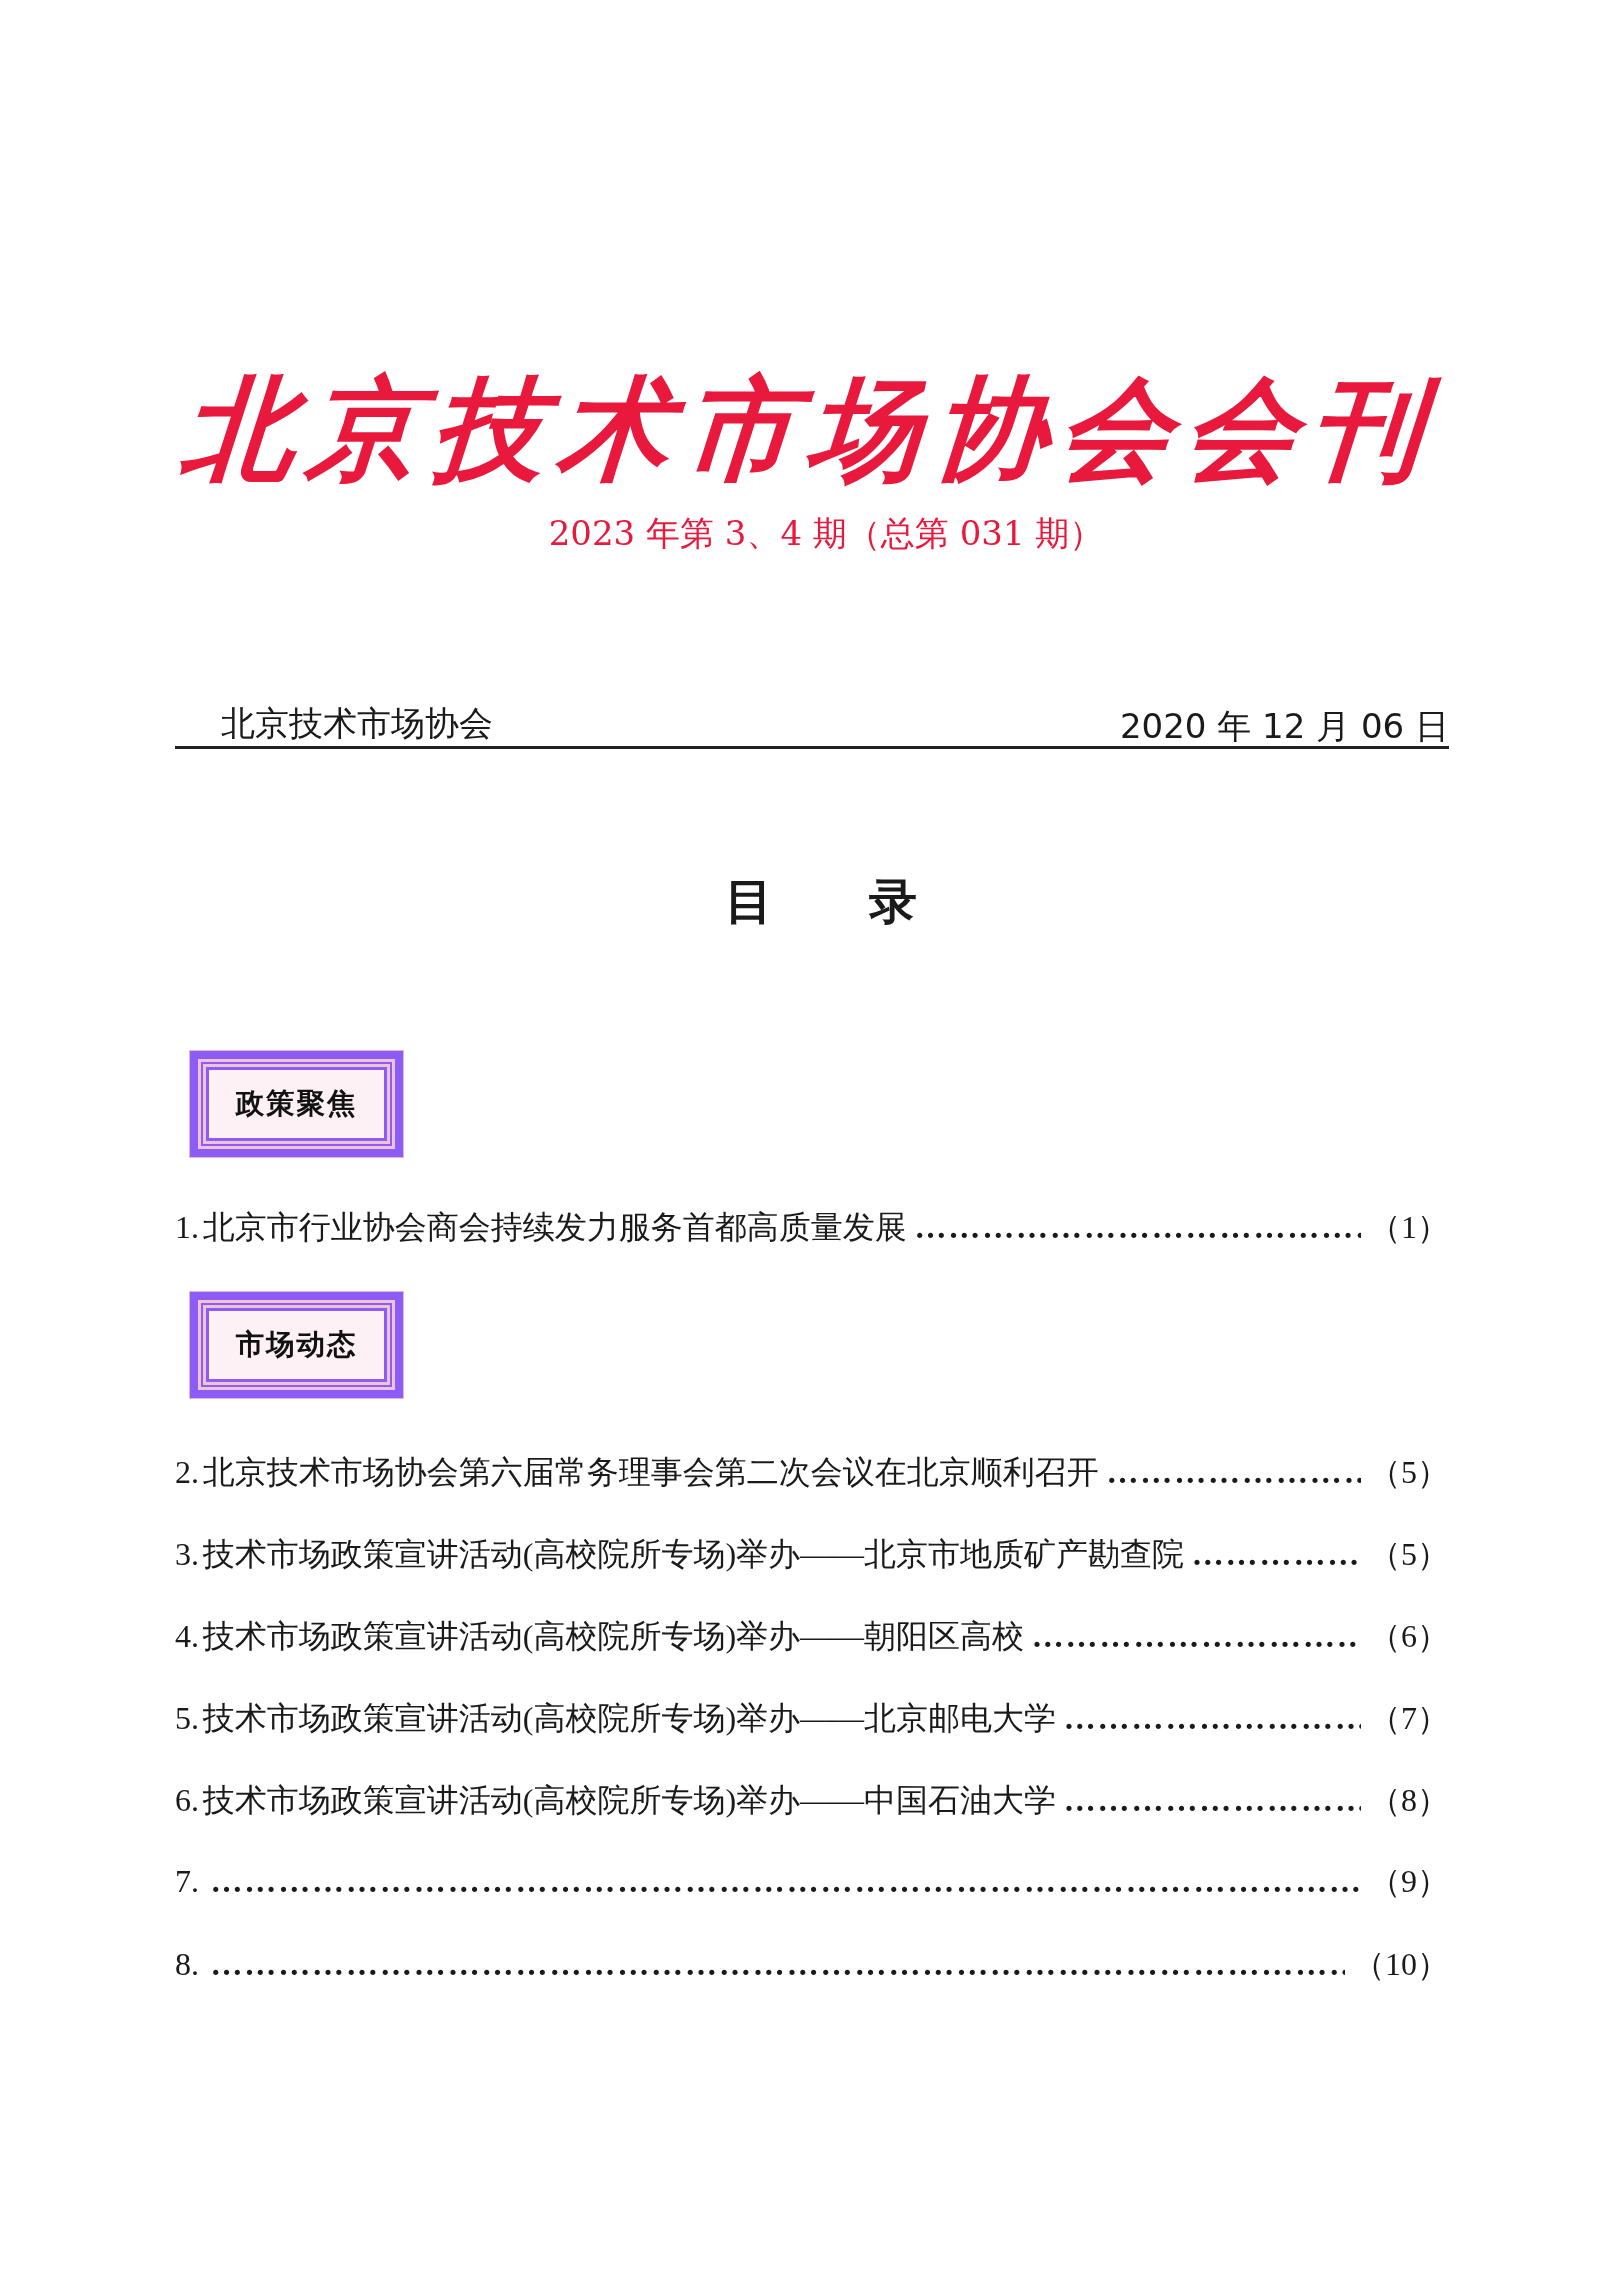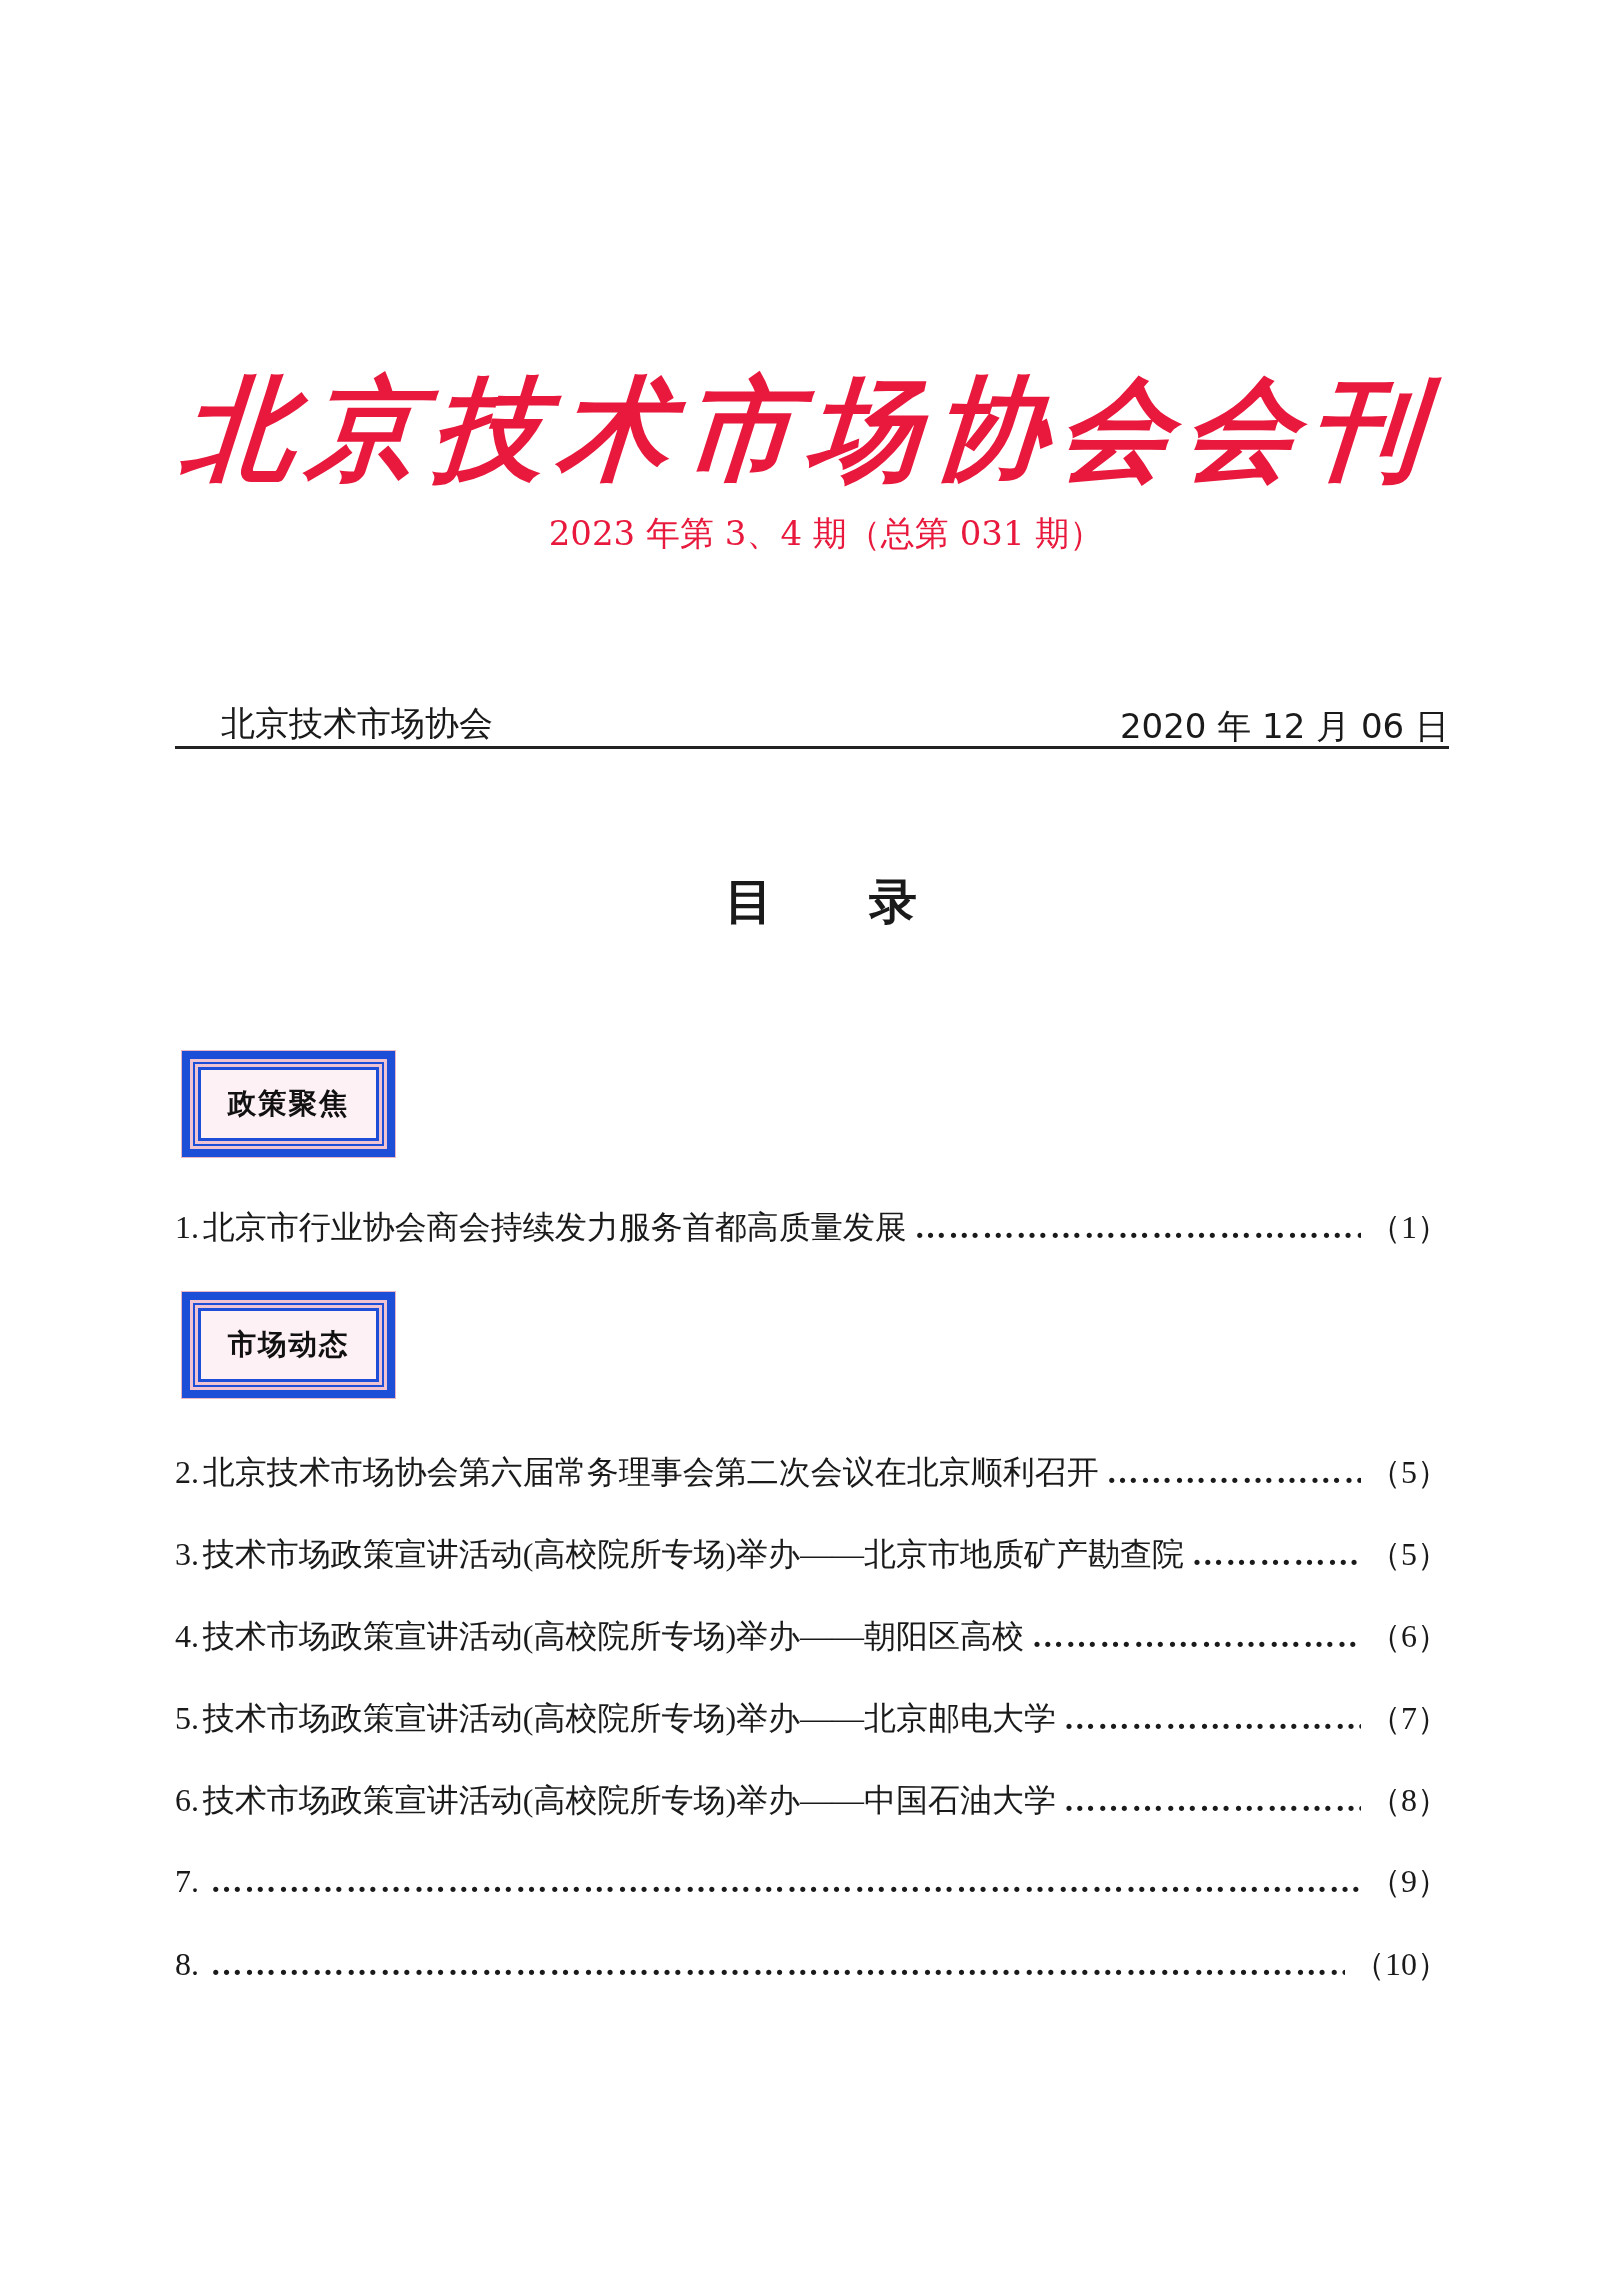--- a/index.html
+++ b/index.html
@@ -13,22 +13,22 @@
            font-size:34px; color:#e8193c; line-height:1; }
   .org-row { position:absolute; left:175px; top:699px; width:1274px; height:44px;
              display:flex; justify-content:space-between; align-items:flex-end;
              font-size:34px; line-height:1; }
   .org-name { font-family:Liberation Mono, monospace;margin-left:46px; }
   .org-date { font-family:"DejaVu Sans", sans-serif; }
   .rule { position:absolute; left:175px; top:746px; width:1274px; height:2.9px; background:#222; }
   .toc-title { position:absolute; left:12px; top:877px; width:1618px; text-align:center;
                font-family:"DejaVu Sans", sans-serif; font-weight:bold; font-size:48px; line-height:1; }
   .toc-title span { display:inline-block; margin:0 48px; }
-  .section-box { position:absolute; left:181px; width:215px; height:108px; box-sizing:border-box;
-                 border:1.9px solid #eab6c6; background:#1d4ed8;
+  .section-box { position:absolute; left:189px; width:215px; height:108px; box-sizing:border-box;
+                 border:1.9px solid #eab6c6; background:#8b5cf6;
                  padding:8px; }
   .section-box .inner-frame { width:100%; height:100%; box-sizing:border-box;
                  border:8.6px double #efc3d1; padding:2.9px; }
   .section-box .inner { width:100%; height:100%; background:#fdf1f5; display:flex;
                  align-items:center; justify-content:center; font-family:"DejaVu Sans", sans-serif;
                  font-weight:bold; font-size:28.5px; color:#111; letter-spacing:1.9px; }
   .toc-item { position:absolute; left:175px; width:1274px; height:42px; display:flex;
               align-items:center; font-size:32px; line-height:1; }
   .toc-item .num { font-family:"Liberation Serif", serif; margin-right:3.8px; }
   .toc-item .text { font-family:Liberation Serif, serif; font-weight:normal; white-space:nowrap; }

